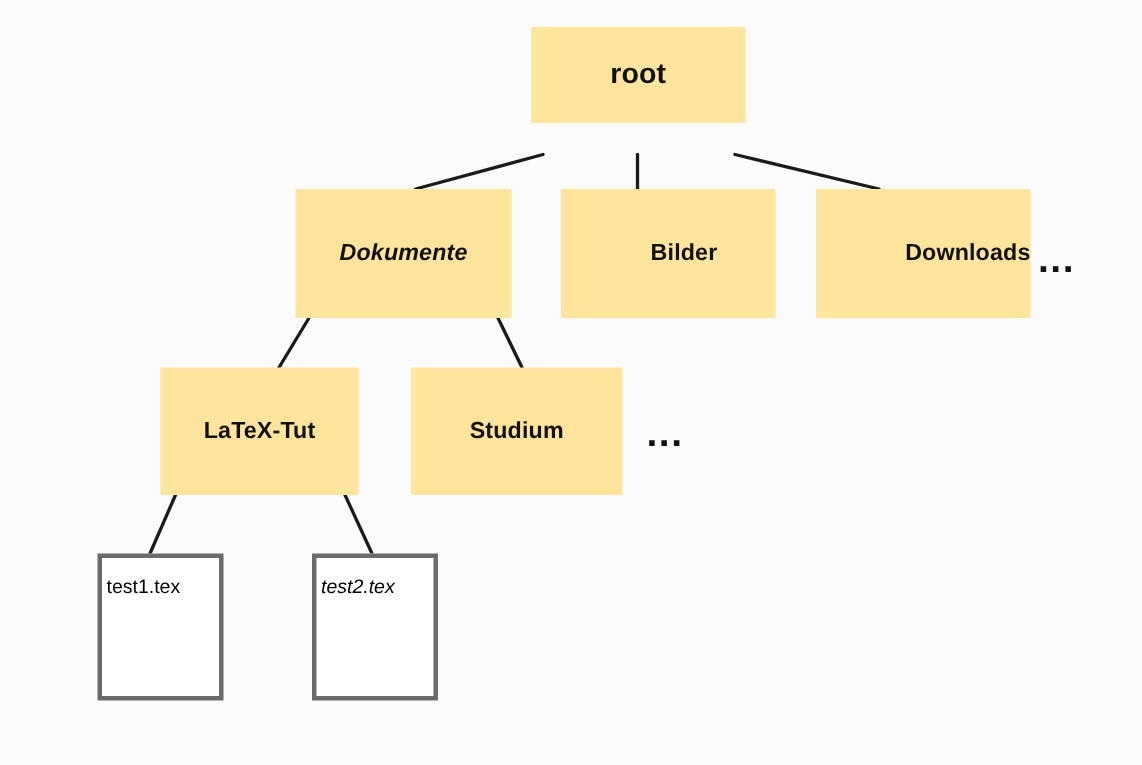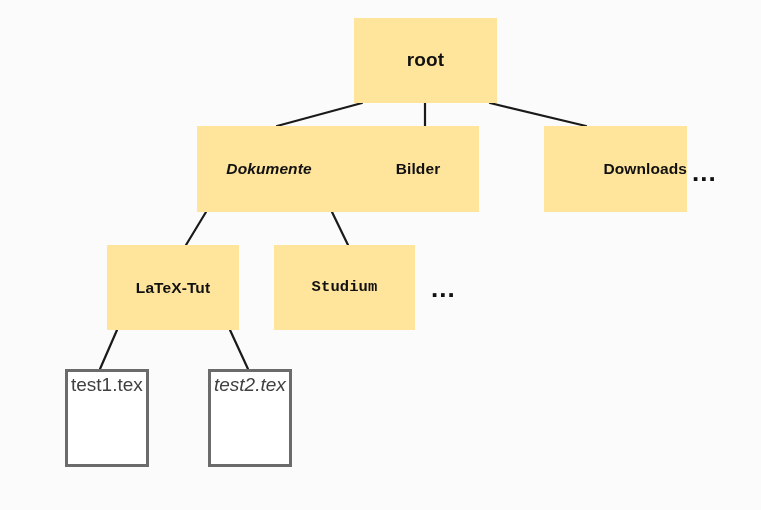--- a/index.html
+++ b/index.html
@@ -48,23 +48,23 @@
     font-size: 19px;
   }
   .file {
     background: #ffffff;
     border: 3px solid #6b6b6b;
     align-items: flex-start;
     justify-content: flex-start;
   }
   .file .node-label {
     font-weight: normal;
-    font-size: 19px;
-    color: #404040;
-    padding: 2px 0 0 3px;
+    font-size: 13px;
+    color: #000000;
+    padding: 12px 0 0 3px;
     white-space: nowrap;
     line-height: 1.15;
   }
   .ellipsis {
     position: absolute;
     font-size: 26px;
     font-weight: bold;
     color: #111111;
     line-height: 1;
     letter-spacing: 1px;
@@ -78,36 +78,36 @@
   <svg class="edges" id="edges-svg">
       <line x1="362" y1="103" x2="277" y2="126" stroke="#1a1a1a" stroke-width="2.2" stroke-linecap="round"></line>
       <line x1="425" y1="103" x2="425" y2="126" stroke="#1a1a1a" stroke-width="2.2" stroke-linecap="round"></line>
       <line x1="490" y1="103" x2="586" y2="126" stroke="#1a1a1a" stroke-width="2.2" stroke-linecap="round"></line>
       <line x1="206" y1="212" x2="186" y2="245" stroke="#1a1a1a" stroke-width="2.2" stroke-linecap="round"></line>
       <line x1="332" y1="212" x2="348" y2="245" stroke="#1a1a1a" stroke-width="2.2" stroke-linecap="round"></line>
       <line x1="117" y1="330" x2="100" y2="369" stroke="#1a1a1a" stroke-width="2.2" stroke-linecap="round"></line>
       <line x1="230" y1="330" x2="248" y2="369" stroke="#1a1a1a" stroke-width="2.2" stroke-linecap="round"></line>
     </svg>
   <div id="nodes-layer">
-      <div class="node folder root" style="left: 354px; top: 18px; width: 143px; height: 85px;">
+      <div class="node folder root" style="left: 354px; top: 18px; width: 143px; height: 64px;">
         <span class="node-label">root</span>
       </div>
       <div class="node folder" style="left: 197px; top: 126px; width: 144px; height: 86px; font-style: italic;">
         <span class="node-label">Dokumente</span>
       </div>
-      <div class="node folder" style="left: 336px; top: 126px; width: 143px; height: 86px; padding-left: 21px;">
+      <div class="node folder" style="left: 374px; top: 126px; width: 143px; height: 86px; padding-left: 21px;">
         <span class="node-label">Bilder</span>
       </div>
       <div class="node folder" style="left: 544px; top: 126px; width: 143px; height: 86px; justify-content: flex-end;">
         <span class="node-label">Downloads</span>
       </div>
       <div class="node folder" style="left: 107px; top: 245px; width: 132px; height: 85px;">
         <span class="node-label">LaTeX-Tut</span>
       </div>
-      <div class="node folder" style="left: 274px; top: 245px; width: 141px; height: 85px; font-family: Liberation Mono, monospace;">
+      <div class="node folder" style="left: 274px; top: 245px; width: 141px; height: 85px;">
         <span class="node-label">Studium</span>
       </div>
       <div class="node file" style="left: 65px; top: 369px; width: 84px; height: 98px;">
         <span class="node-label">test1.tex</span>
       </div>
       <div class="node file" style="left: 208px; top: 369px; width: 84px; height: 98px; font-style: italic;">
         <span class="node-label">test2.tex</span>
       </div>
     </div>
   <div id="ellipsis-layer">

